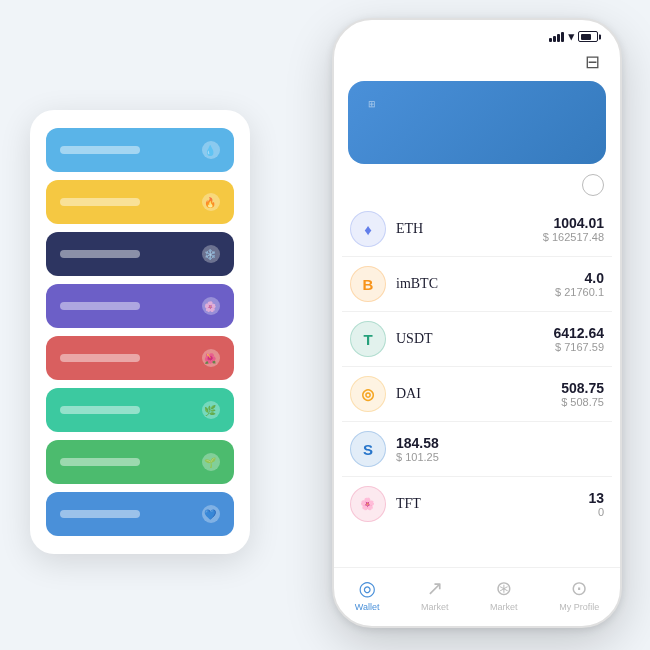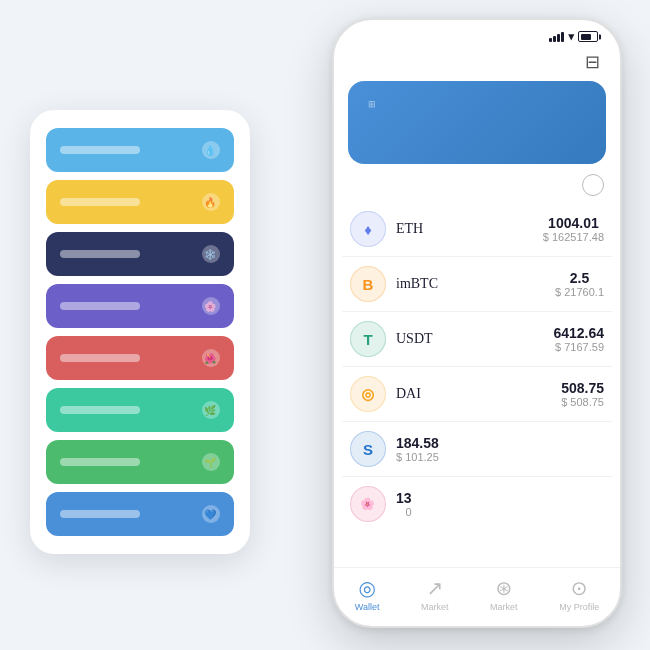--- a/index.html
+++ b/index.html
@@ -268,21 +268,20 @@
       color: #1a1a2e;
       font-family: Liberation Serif, serif;
     }
     .token-amounts {
       text-align: right;
     }
     .token-balance {
       font-size: 14px;
       font-weight: 600;
       color: #1a1a2e;
-      text-align: center;
     }
     .token-usd {
       font-size: 11px;
       color: #999;
     }
 
     
     .bottom-nav {
       display: flex;
       justify-content: space-around;
@@ -404,21 +403,21 @@
         <div class="token-name">ETH</div>
         <div class="token-amounts">
           <div class="token-balance">1004.01</div>
           <div class="token-usd">$ 162517.48</div>
         </div>
       </div>
       <div class="token-item">
         <div class="token-icon" style="background: rgba(247, 147, 26, 0.133); border: 1.5px solid rgba(247, 147, 26, 0.267); color: rgb(247, 147, 26); font-size: 15px;">B</div>
         <div class="token-name">imBTC</div>
         <div class="token-amounts">
-          <div class="token-balance">2.5</div>
+          <div class="token-balance">4.0</div>
           <div class="token-usd">$ 21760.1</div>
         </div>
       </div>
       <div class="token-item">
         <div class="token-icon" style="background: rgba(38, 161, 123, 0.133); border: 1.5px solid rgba(38, 161, 123, 0.267); color: rgb(38, 161, 123); font-size: 15px;">T</div>
         <div class="token-name">USDT</div>
         <div class="token-amounts">
           <div class="token-balance">6412.64</div>
           <div class="token-usd">$ 7167.59</div>
         </div>
@@ -433,20 +432,21 @@
       </div>
       <div class="token-item">
         <div class="token-icon" style="background: rgba(39, 117, 202, 0.133); border: 1.5px solid rgba(39, 117, 202, 0.267); color: rgb(39, 117, 202); font-size: 15px;">S</div>
         <div class="token-amounts">
           <div class="token-balance">184.58</div>
           <div class="token-usd">$ 101.25</div>
         </div>
       </div>
       <div class="token-item">
         <div class="token-icon" style="background: rgba(232, 93, 138, 0.133); border: 1.5px solid rgba(232, 93, 138, 0.267); color: rgb(232, 93, 138); font-size: 12px;">🌸</div>
+        <div class="token-name">TFT</div>
         <div class="token-amounts">
           <div class="token-balance">13</div>
           <div class="token-usd">0</div>
         </div>
       </div>
     </div>
 
   <div class="bottom-nav" id="bottom-nav">
       <div class="nav-item">
         <div class="nav-icon active">◎</div>

